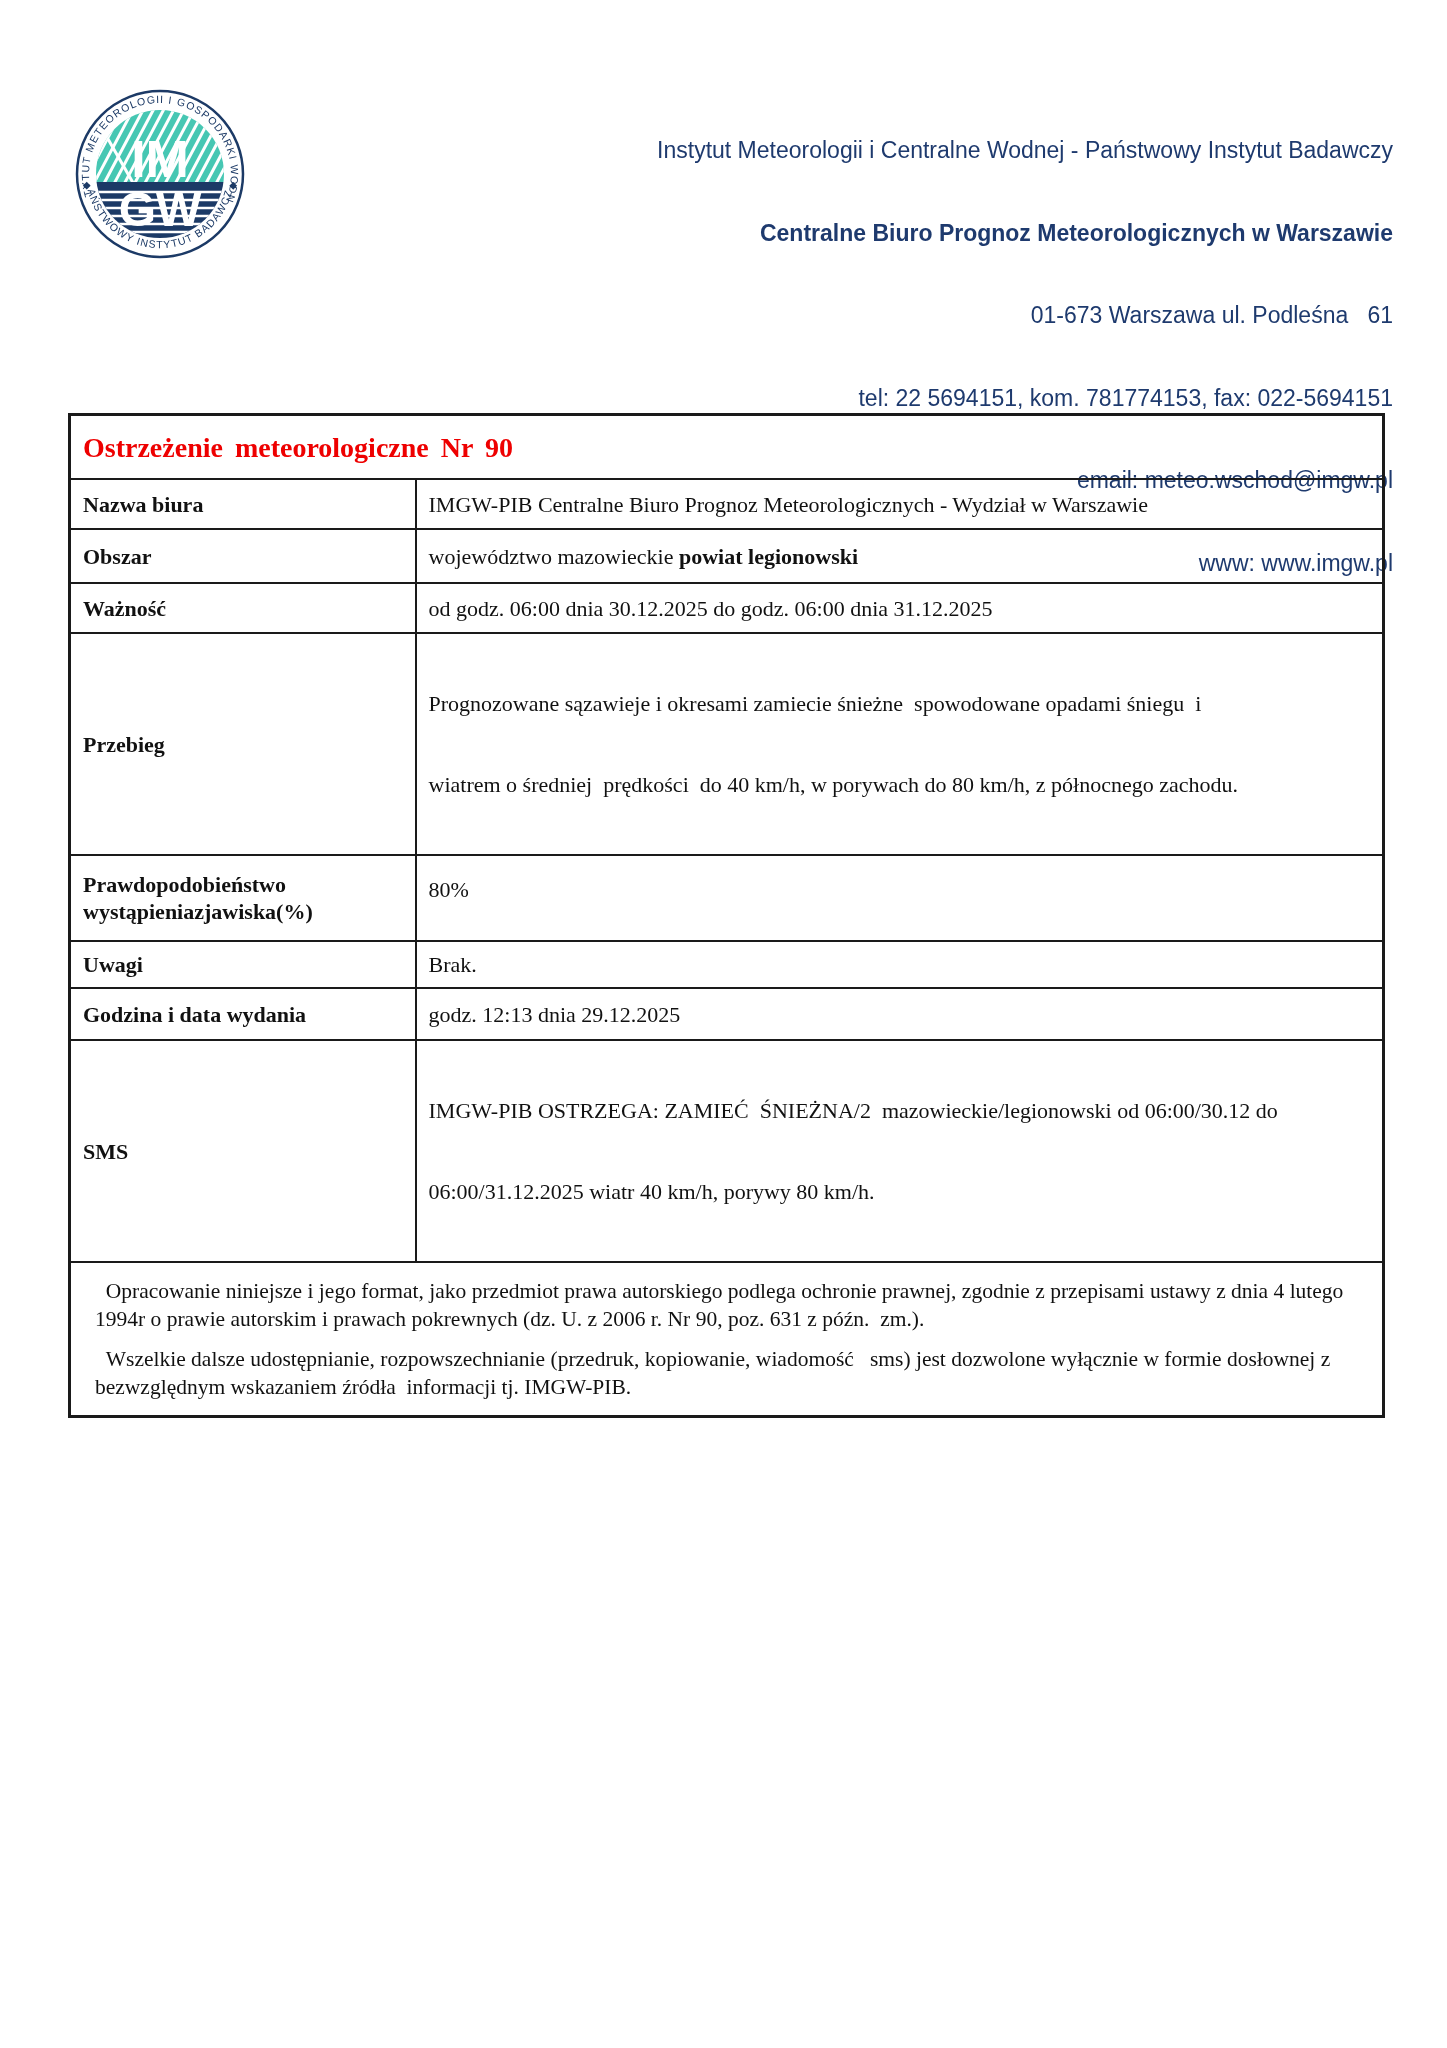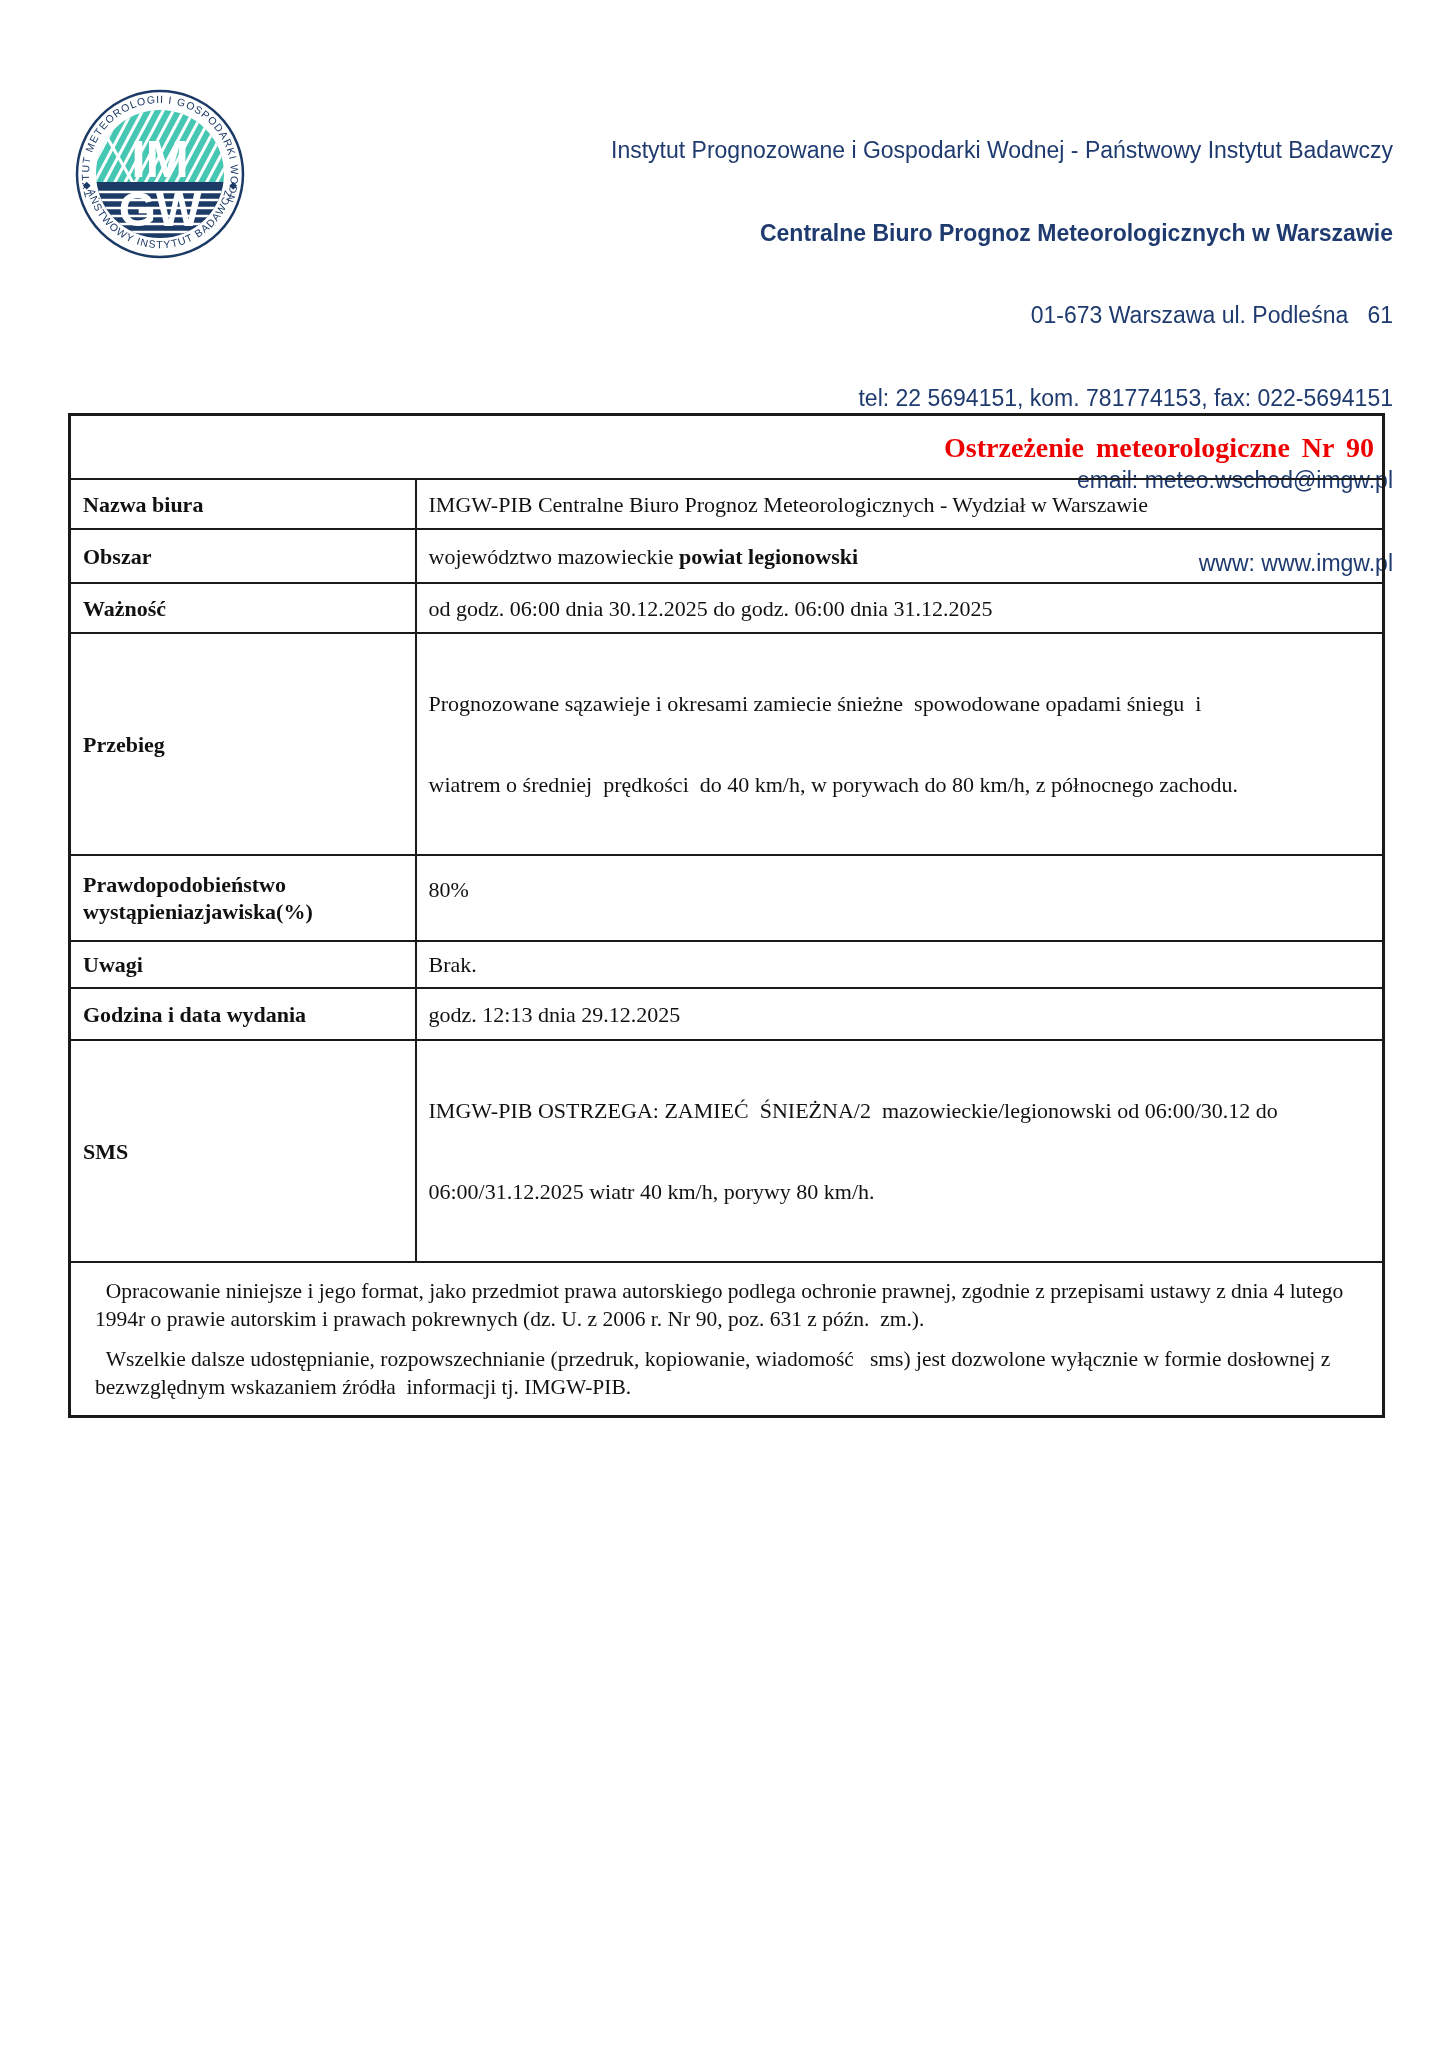--- a/index.html
+++ b/index.html
@@ -13,21 +13,21 @@
               white-space:pre;}
   .org-header .line{white-space:pre;}
   .org-header .bold{font-weight:bold;}
 
   
   table.warning{position:absolute;left:68px;top:413px;width:1317px;
                 border-collapse:collapse;table-layout:fixed;
                 font-size:22px;line-height:27px;}
   table.warning td{border:2px solid #1a1a1a;vertical-align:middle;padding:2px 8px 2px 12px;}
   table.warning{border:3px solid #1a1a1a;}
-  td.title{height:58px;text-align:right;font-weight:bold;font-size:28px;
+  td.title{height:58px;text-align:left;font-weight:bold;font-size:28px;
            word-spacing:5px;padding:0;}
   td.lbl{font-weight:bold;}
   td.val{white-space:pre-wrap;margin-top:32px;}
   .h48{height:44px}.h49{height:45px}.h52{height:48px}.h78{height:74px}
   .h84{height:80px}.h45{height:41px}.h50{height:46px}.h95{height:91px}
   td.foot{padding:6px 10px 8px 10px;height:102px;vertical-align:top;}
   td.foot p{margin:12px;white-space:pre-wrap;font-size:21.5px;line-height:28px;}
 </style>
 </head>
 <body>
@@ -85,21 +85,21 @@
       <textPath href="#arcTop" startOffset="50%" text-anchor="middle">INSTYTUT METEOROLOGII I GOSPODARKI WODNEJ</textPath>
     </text>
     <text font-family="Liberation Sans, sans-serif" font-size="10.5" letter-spacing="1.1" fill="#1c3a66">
       <textPath href="#arcBottom" startOffset="50%" text-anchor="middle">PAŃSTWOWY INSTYTUT BADAWCZY</textPath>
     </text>
     <rect x="-76" y="9" width="5.5" height="5.5" transform="rotate(45 -73.2 11.7)" fill="#1c3a66"></rect>
     <rect x="70.5" y="9" width="5.5" height="5.5" transform="rotate(45 73.2 11.7)" fill="#1c3a66"></rect>
   </svg>
 
   <div class="org-header" style="color:#1e3a6e">
-    <div class="line">Instytut Prognozowane i Gospodarki Wodnej - Państwowy Instytut Badawczy</div>
+    <div class="line">Instytut Meteorologii i Centralne Wodnej - Państwowy Instytut Badawczy</div>
     <div class="line bold">Centralne Biuro Prognoz Meteorologicznych w Warszawie</div>
     <div class="line">01-673 Warszawa ul. Podleśna   61</div>
     <div class="line">tel: 22 5694151, kom. 781774153, fax: 022-5694151</div>
     <div class="line">email: meteo.wschod@imgw.pl</div>
     <div class="line">www: www.imgw.pl</div>
   </div>
 
   <table class="warning">
     <colgroup>
         <col style="width:346px">

